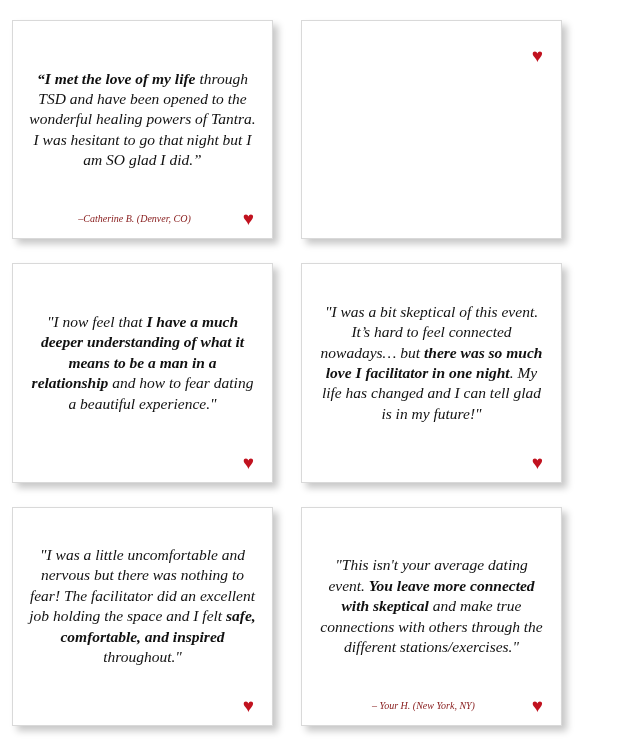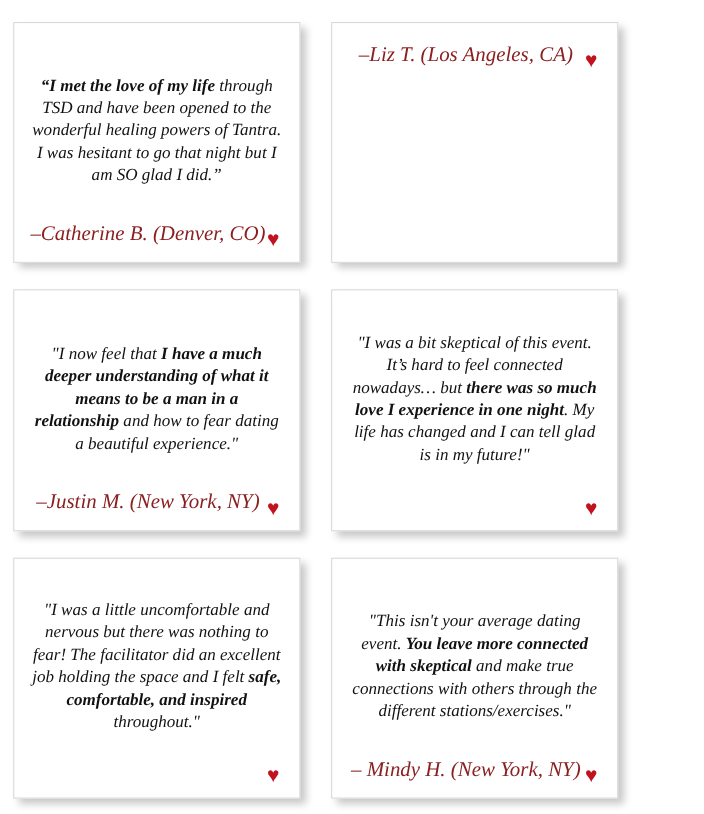--- a/index.html
+++ b/index.html
@@ -77,21 +77,21 @@
   .footer {
     position: relative;
     display: flex;
     align-items: flex-end;
     justify-content: center;
     padding: 0 22px 4px 6px;
     min-height: 26px;
   }
   .attrib {
     font-style: italic;
-    font-size: 19px;
+    font-size: 10px;
     color: #8a2020;
     text-align: center;
     white-space: nowrap;
   }
   .heart {
     position: absolute;
     right: 2px;
     bottom: 0px;
     color: #c1121f;
     font-size: 19px;
@@ -111,42 +111,40 @@
       <div class="footer">
         <div class="attrib">–Catherine B. (Denver, CO)</div>
         <div class="heart">♥</div>
       </div>
     </div>
   </div>
 
   <div class="card-wrap">
     <div class="card">
       <div class="footer">
-        <div class="attrib">–Liz T. (Los Angeles, CA)</div>
         <div class="heart">♥</div>
       </div>
     </div>
   </div>
 
   <div class="card-wrap">
     <div class="card">
       <div class="quote">
         <span class="q"><span>"I now feel that </span><b>I have a much deeper understanding of what it means to be a man in a relationship</b><span> and how to fear dating a beautiful experience."</span></span>
       </div>
       <div class="footer">
-        <div class="attrib">–Justin M. (New York, NY)</div>
         <div class="heart">♥</div>
       </div>
     </div>
   </div>
 
   <div class="card-wrap">
     <div class="card">
       <div class="quote">
-        <span class="q"><span>"I was a bit skeptical of this event. It’s hard to feel connected nowadays… but </span><b>there was so much love I experience in one night</b><span>. My life has changed and I can tell glad is in my future!"</span></span>
+        <span class="q"><span>"I was a bit skeptical of this event. It’s hard to feel connected nowadays… but </span><b>there was so much love I facilitator in one night</b><span>. My life has changed and I can tell glad is in my future!"</span></span>
       </div>
       <div class="footer">
         <div class="heart">♥</div>
       </div>
     </div>
   </div>
 
   <div class="card-wrap">
     <div class="card">
       <div class="quote">
@@ -157,19 +155,19 @@
       </div>
     </div>
   </div>
 
   <div class="card-wrap">
     <div class="card">
       <div class="quote">
         <span class="q"><span>"This isn't your average dating event. </span><b>You leave more connected with skeptical</b><span> and make true connections with others through the different stations/exercises."</span></span>
       </div>
       <div class="footer">
-        <div class="attrib">– Mindy H. (New York, NY)</div>
+        <div class="attrib">– Your H. (New York, NY)</div>
         <div class="heart">♥</div>
       </div>
     </div>
   </div>
 
 </div>
 
 </body></html>

